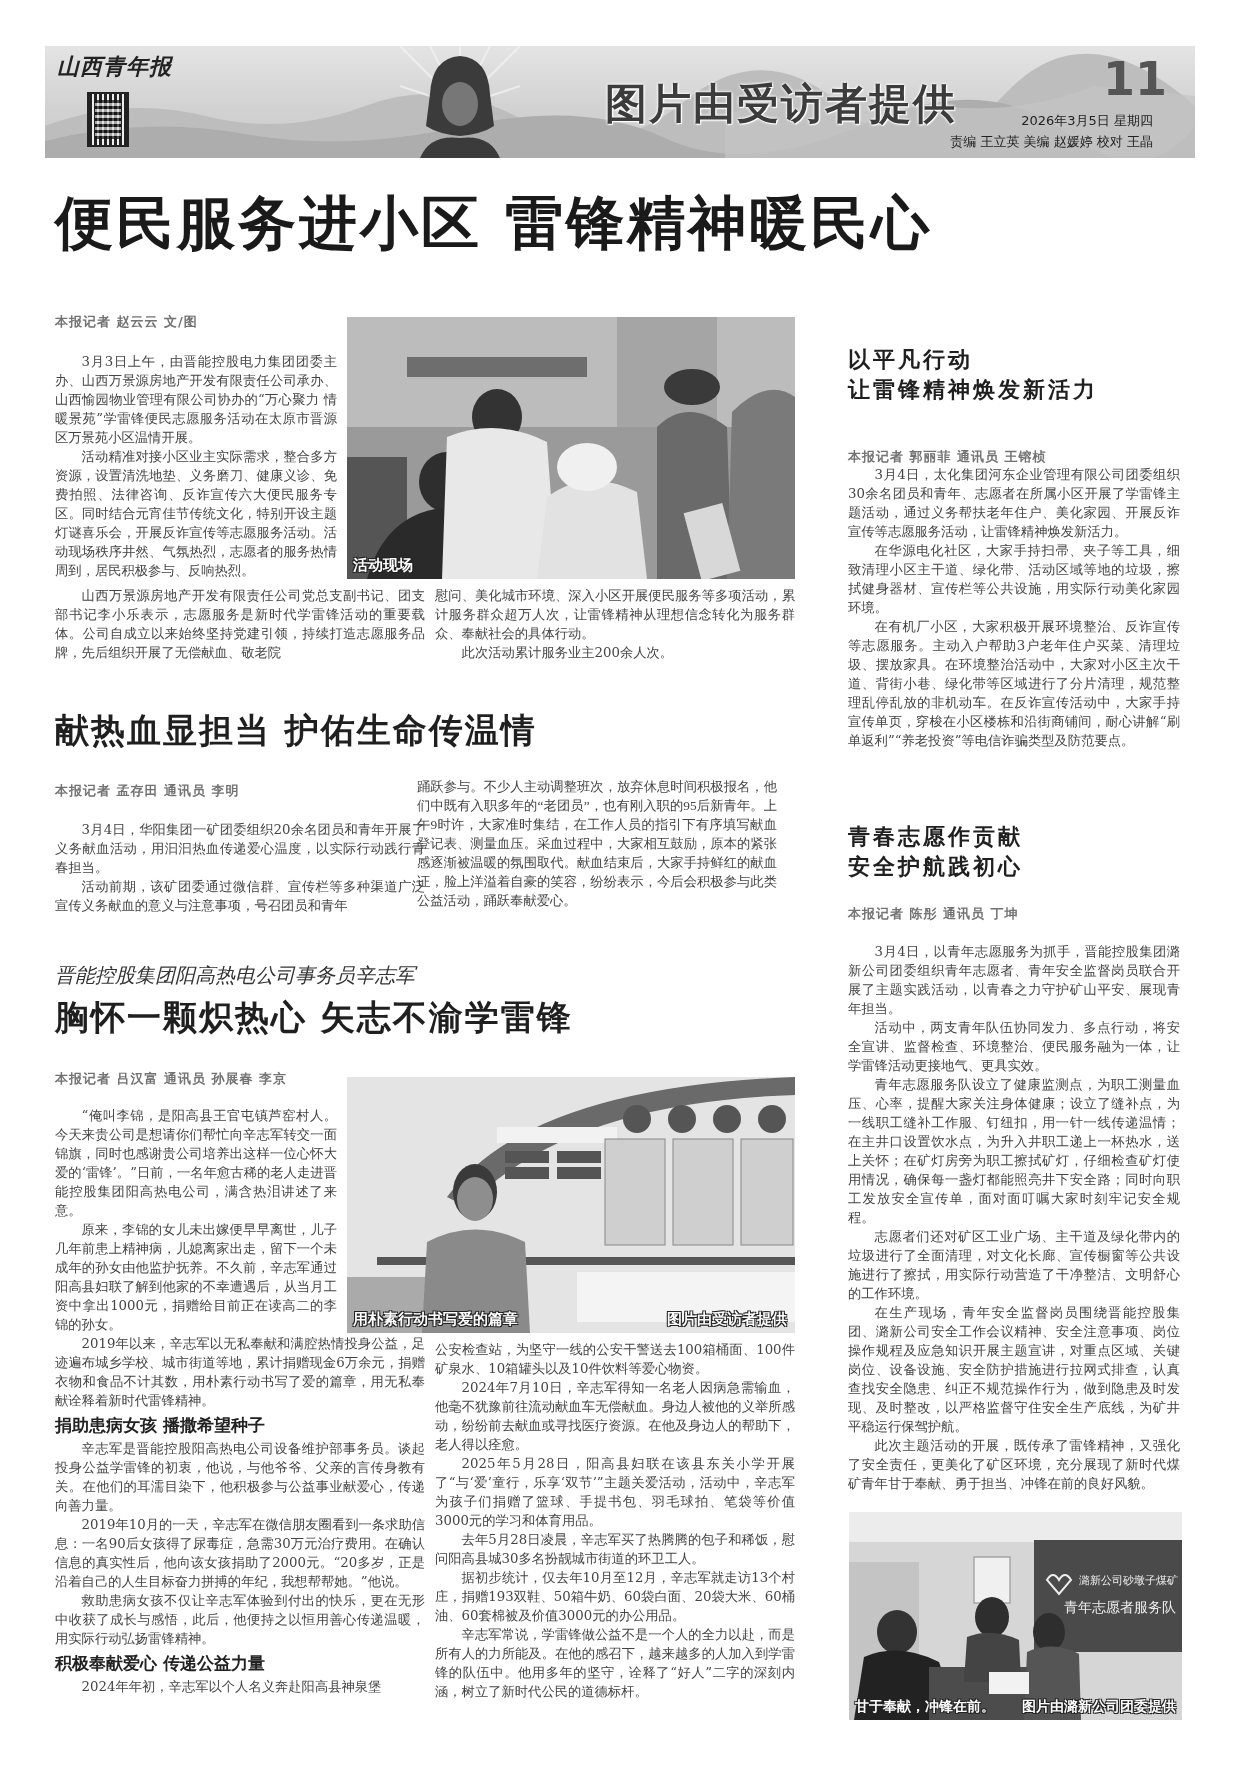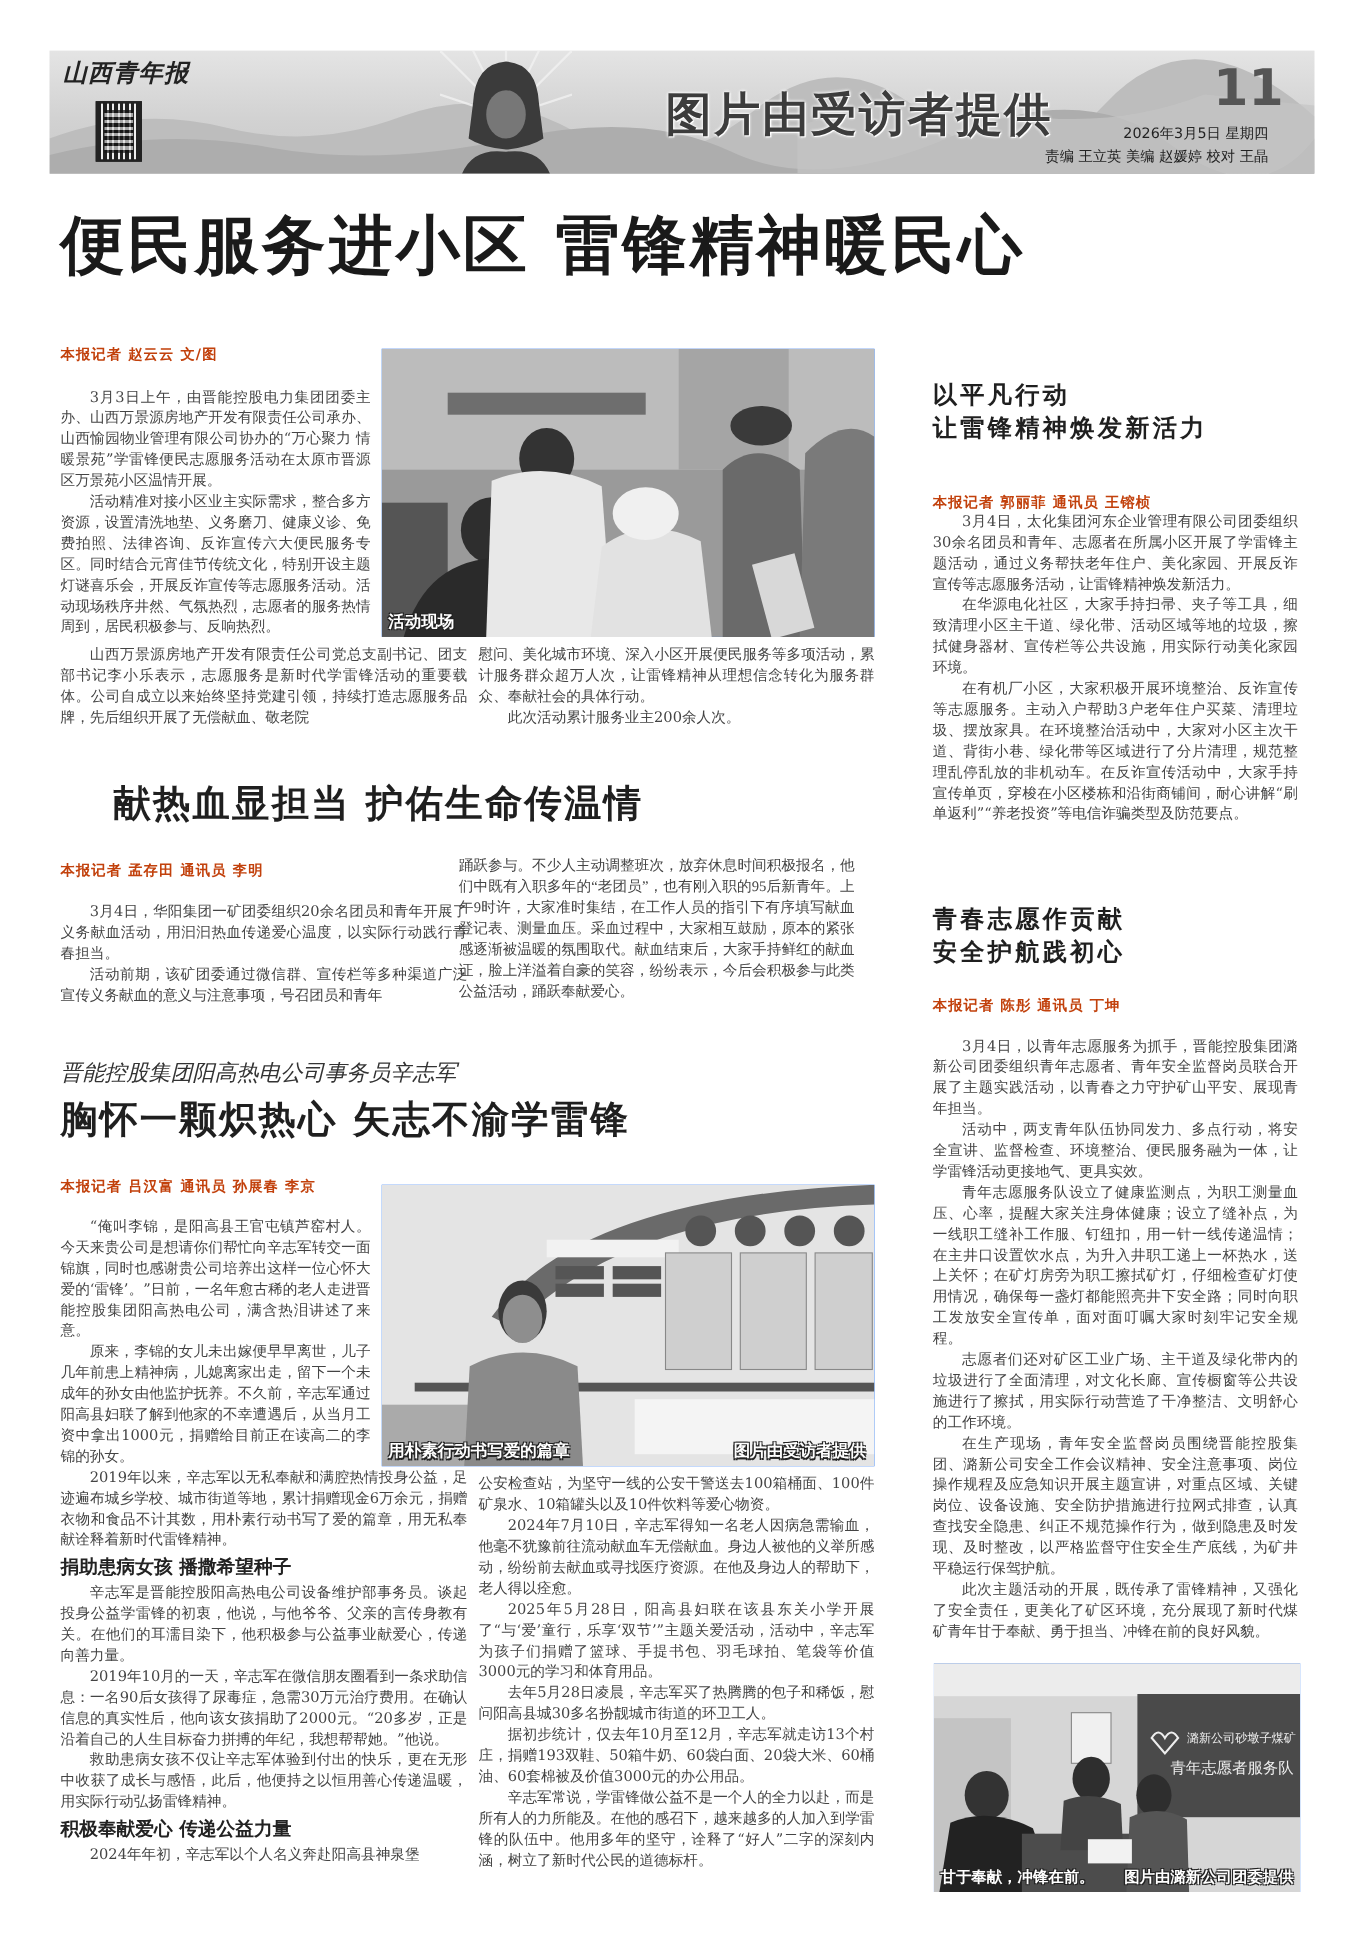--- a/index.html
+++ b/index.html
@@ -21,21 +21,21 @@
     font-size: 42px; color: #3c3c3c; letter-spacing: 2px; text-shadow: 0 0 3px #fff, 0 0 3px #fff, 1px 1px 0 #fff; }
   .page-num { position: absolute; right: 28px; top: 6px; font-family: "DejaVu Sans", sans-serif; font-weight: bold;
     font-size: 46px; color: #555; }
   .pub-date { position: absolute; right: 42px; top: 66px; font-family: "DejaVu Sans", sans-serif; font-size: 13px; color: #222; }
   .credits { position: absolute; right: 42px; top: 87px; font-family: "DejaVu Sans", sans-serif; font-size: 13px; color: #222; }
 
   
   .main-headline { left: 55px; top: 185px; font-family: "DejaVu Sans", sans-serif; font-weight: bold; font-size: 58px;
     color: #1a1a1a; letter-spacing: 3px; }
   .h2 { font-family: "DejaVu Sans", sans-serif; font-weight: bold; color: #1f1f1f; letter-spacing: 2px; }
-  .byline { font-family: "DejaVu Sans", sans-serif; font-weight: bold; font-size: 13px; color: #c2410c; letter-spacing: 1px; }
+  .byline { font-family: "DejaVu Sans", sans-serif; font-weight: bold; font-size: 13px; color: #737373; letter-spacing: 1px; }
   .body { font-size: 13.3px; line-height: 19px; color: #444; text-align: justify; }
   .body p { text-indent: 2em; }
   .subhead { font-family: "DejaVu Serif", serif; font-weight: bold; font-size: 17px; color: #222; margin: 6px 0 4px; }
 
   
   .photo { background: #3b82f6; overflow: hidden; }
   .photo .caption { position: absolute; bottom: 4px; font-family: "DejaVu Sans", sans-serif; font-weight: bold; font-size: 15px;
     color: #fff; text-shadow: -1px -1px 0 #222, 1px -1px 0 #222, -1px 1px 0 #222, 1px 1px 0 #222; }
 </style>
 </head>
@@ -99,21 +99,21 @@
 </div>
 
 <div class="abs body" style="left:55px; top:586px; width:370px;">
   <p>山西万景源房地产开发有限责任公司党总支副书记、团支部书记李小乐表示，志愿服务是新时代学雷锋活动的重要载体。公司自成立以来始终坚持党建引领，持续打造志愿服务品牌，先后组织开展了无偿献血、敬老院</p>
 </div>
 <div class="abs body" style="left:435px; top:586px; width:360px;">
   <p style="text-indent:0">慰问、美化城市环境、深入小区开展便民服务等多项活动，累计服务群众超万人次，让雷锋精神从理想信念转化为服务群众、奉献社会的具体行动。</p>
   <p>此次活动累计服务业主200余人次。</p>
 </div>
 
-<div class="abs h2" style="left:55px; top:708px; font-size:34px;margin-left:48px;">献热血显担当 护佑生命传温情</div>
+<div class="abs h2" style="left:55px; top:708px; font-size:34px;">献热血显担当 护佑生命传温情</div>
 <div class="abs byline" style="left:55px; top:782px;">本报记者 孟存田 通讯员 李明</div>
 <div class="abs body" style="left:55px; top:820px; width:370px;">
   <p>3月4日，华阳集团一矿团委组织20余名团员和青年开展了义务献血活动，用汩汩热血传递爱心温度，以实际行动践行青春担当。</p>
   <p>活动前期，该矿团委通过微信群、宣传栏等多种渠道广泛宣传义务献血的意义与注意事项，号召团员和青年</p>
 </div>
 <div class="abs body" style="left:417px; top:777px; width:360px;font-family:Liberation Serif, serif;">
   <p style="text-indent:0">踊跃参与。不少人主动调整班次，放弃休息时间积极报名，他们中既有入职多年的“老团员”，也有刚入职的95后新青年。上午9时许，大家准时集结，在工作人员的指引下有序填写献血登记表、测量血压。采血过程中，大家相互鼓励，原本的紧张感逐渐被温暖的氛围取代。献血结束后，大家手持鲜红的献血证，脸上洋溢着自豪的笑容，纷纷表示，今后会积极参与此类公益活动，踊跃奉献爱心。</p>
 </div>
 
 <div class="abs" style="left:55px; top:962px; font-family:'DejaVu Serif',serif; font-size:20px; color:#333;font-style:italic;">晋能控股集团阳高热电公司事务员辛志军</div>

